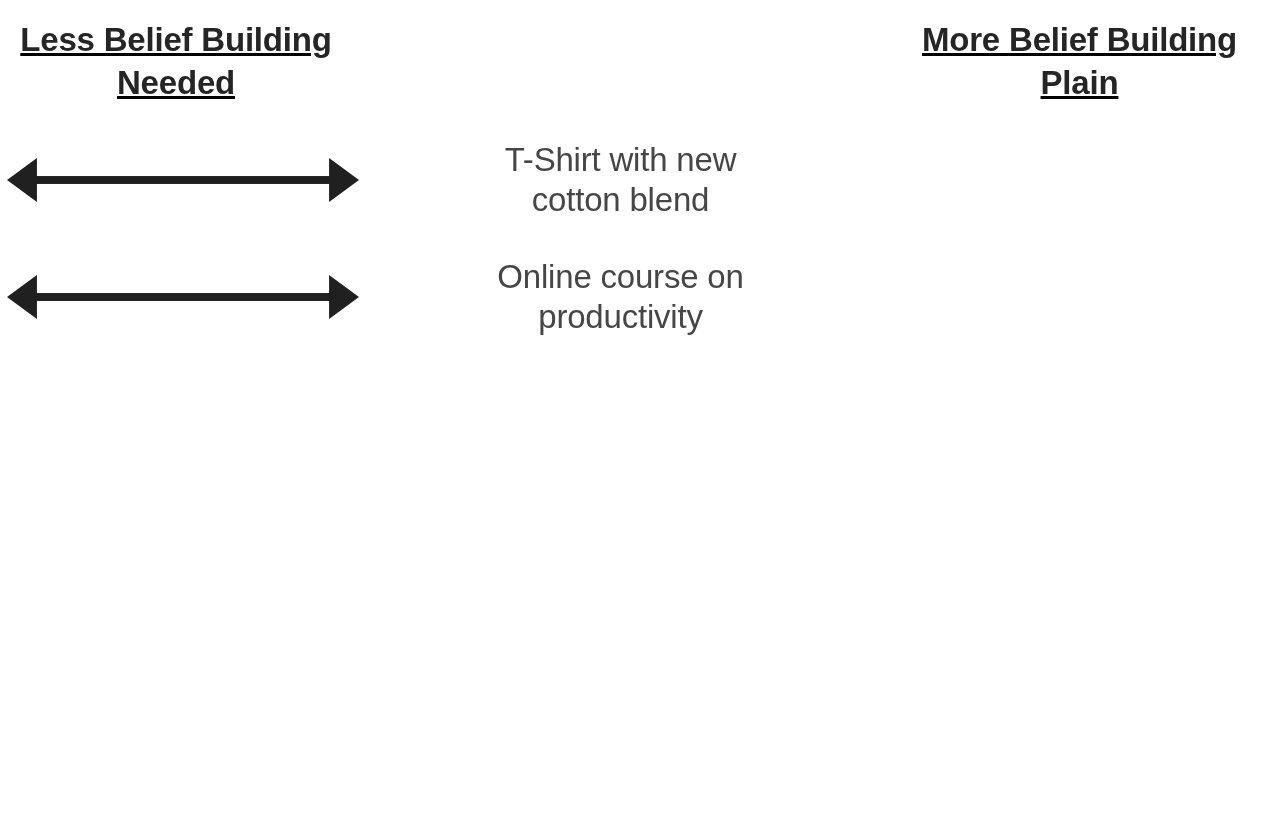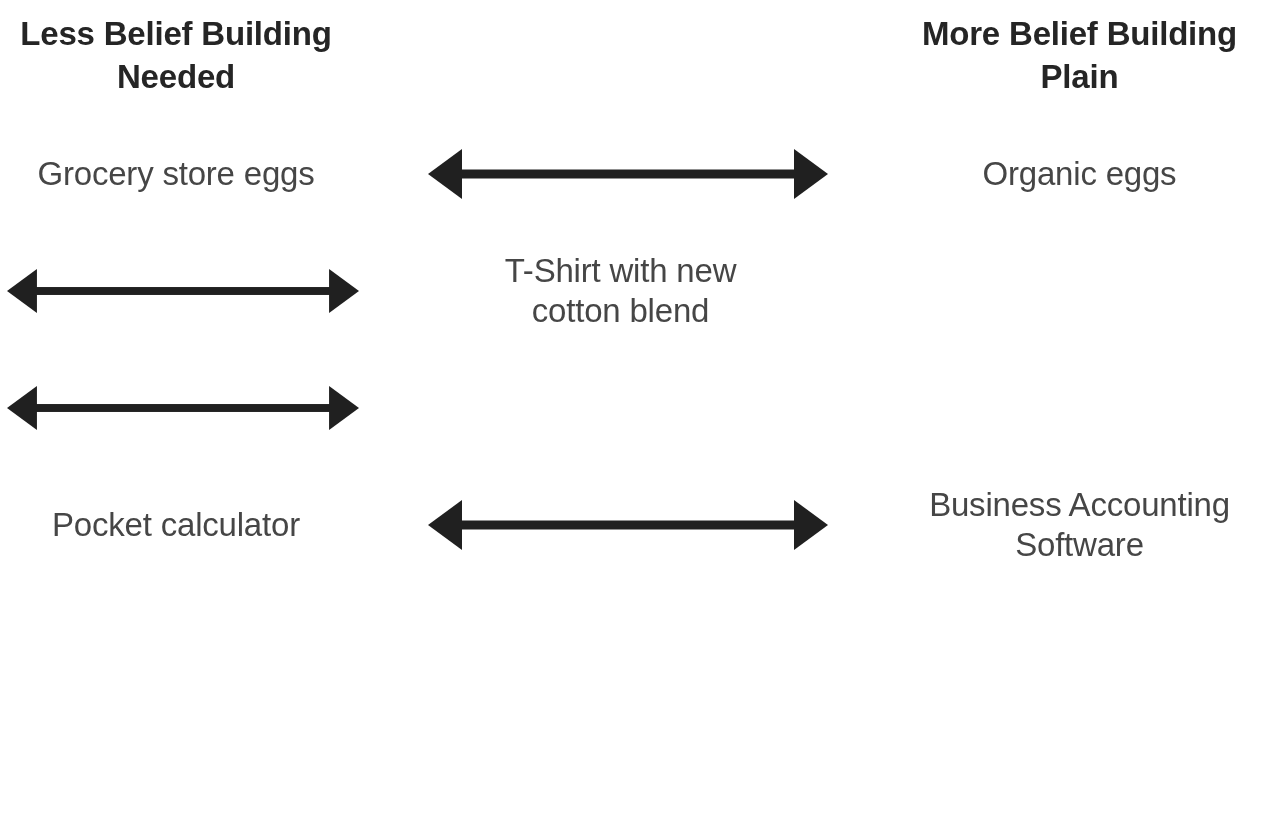--- a/index.html
+++ b/index.html
@@ -17,21 +17,22 @@
     background: var(--background);
     overflow: hidden;
     font-family: "Liberation Sans", "DejaVu Sans", sans-serif;
   }
   .grid-row {
     display: grid;
     grid-template-columns: 352px 537px 381px;
     width: 1270px;
   }
   .header-row {
-    padding-top: 12px;
+    padding-top: 18px;
+    text-decoration: underline;
   }
   .col-heading {
     font-size: 33px;
     font-weight: bold;
     line-height: 43px;
     color: var(--heading);
     text-align: center;
     white-space: pre-line;
     letter-spacing: -0.2px;
   }
@@ -65,31 +66,20 @@
 <div class="page">
 
   <div class="grid-row header-row">
     <div class="col-heading">Less Belief Building Needed</div>
     <div></div>
     <div class="col-heading">More Belief Building Plain</div>
   </div>
 
   <div class="rows">
 
-    <div class="grid-row item-row">
-      <div class="item-label">Grocery store eggs</div>
-      <div class="arrow-cell">
-        <svg class="arrow-svg" width="400" height="54" viewBox="0 0 400 54">
-          <rect x="28" y="22.5" width="344" height="9" fill="currentColor"></rect>
-          <polygon points="0,27 34,2 34,52" fill="currentColor"></polygon>
-          <polygon points="400,27 366,2 366,52" fill="currentColor"></polygon>
-        </svg>
-      </div>
-      <div class="item-label">Organic eggs</div>
-    </div>
 
     <div class="grid-row item-row">
       <div class="arrow-cell">
         <svg class="arrow-svg" width="400" height="54" viewBox="0 0 400 54">
           <rect x="28" y="22.5" width="344" height="9" fill="currentColor"></rect>
           <polygon points="0,27 34,2 34,52" fill="currentColor"></polygon>
           <polygon points="400,27 366,2 366,52" fill="currentColor"></polygon>
         </svg>
       </div>
       <div class="item-label">T-Shirt with new
@@ -97,31 +87,21 @@
     </div>
 
     <div class="grid-row item-row">
       <div class="arrow-cell">
         <svg class="arrow-svg" width="400" height="54" viewBox="0 0 400 54">
           <rect x="28" y="22.5" width="344" height="9" fill="currentColor"></rect>
           <polygon points="0,27 34,2 34,52" fill="currentColor"></polygon>
           <polygon points="400,27 366,2 366,52" fill="currentColor"></polygon>
         </svg>
       </div>
+      <div class="item-label">Online course on
+productivity</div>
     </div>
 
-    <div class="grid-row item-row">
-      <div class="item-label">Pocket calculator</div>
-      <div class="arrow-cell">
-        <svg class="arrow-svg" width="400" height="54" viewBox="0 0 400 54">
-          <rect x="28" y="22.5" width="344" height="9" fill="currentColor"></rect>
-          <polygon points="0,27 34,2 34,52" fill="currentColor"></polygon>
-          <polygon points="400,27 366,2 366,52" fill="currentColor"></polygon>
-        </svg>
-      </div>
-      <div class="item-label">Business Accounting
-Software</div>
-    </div>
 
 
 
   </div>
 </div>
 
 </body></html>

